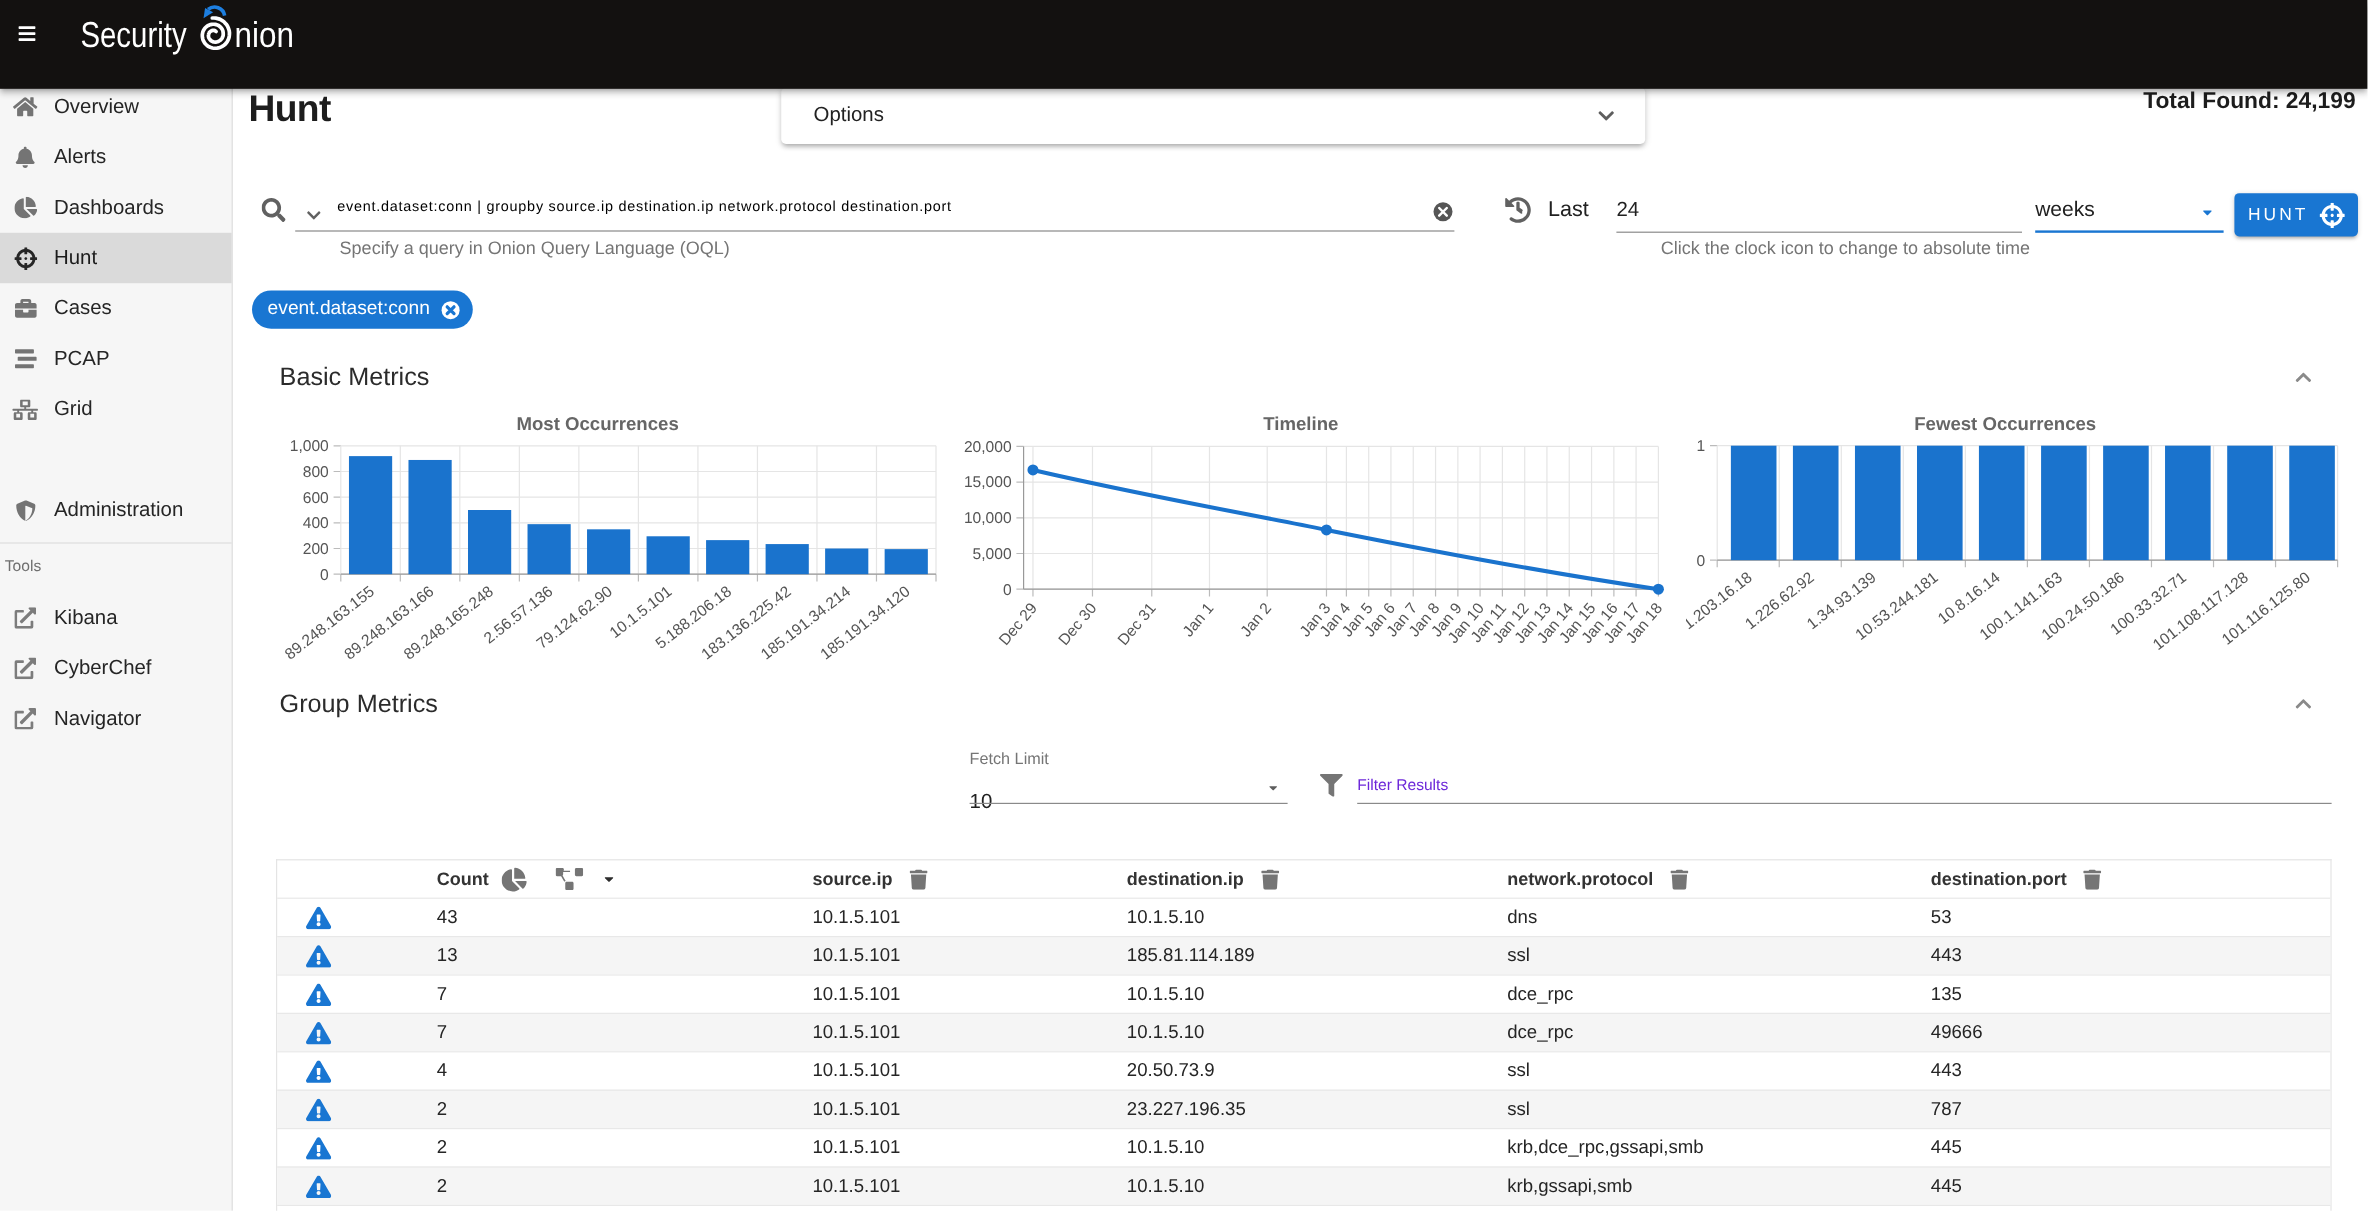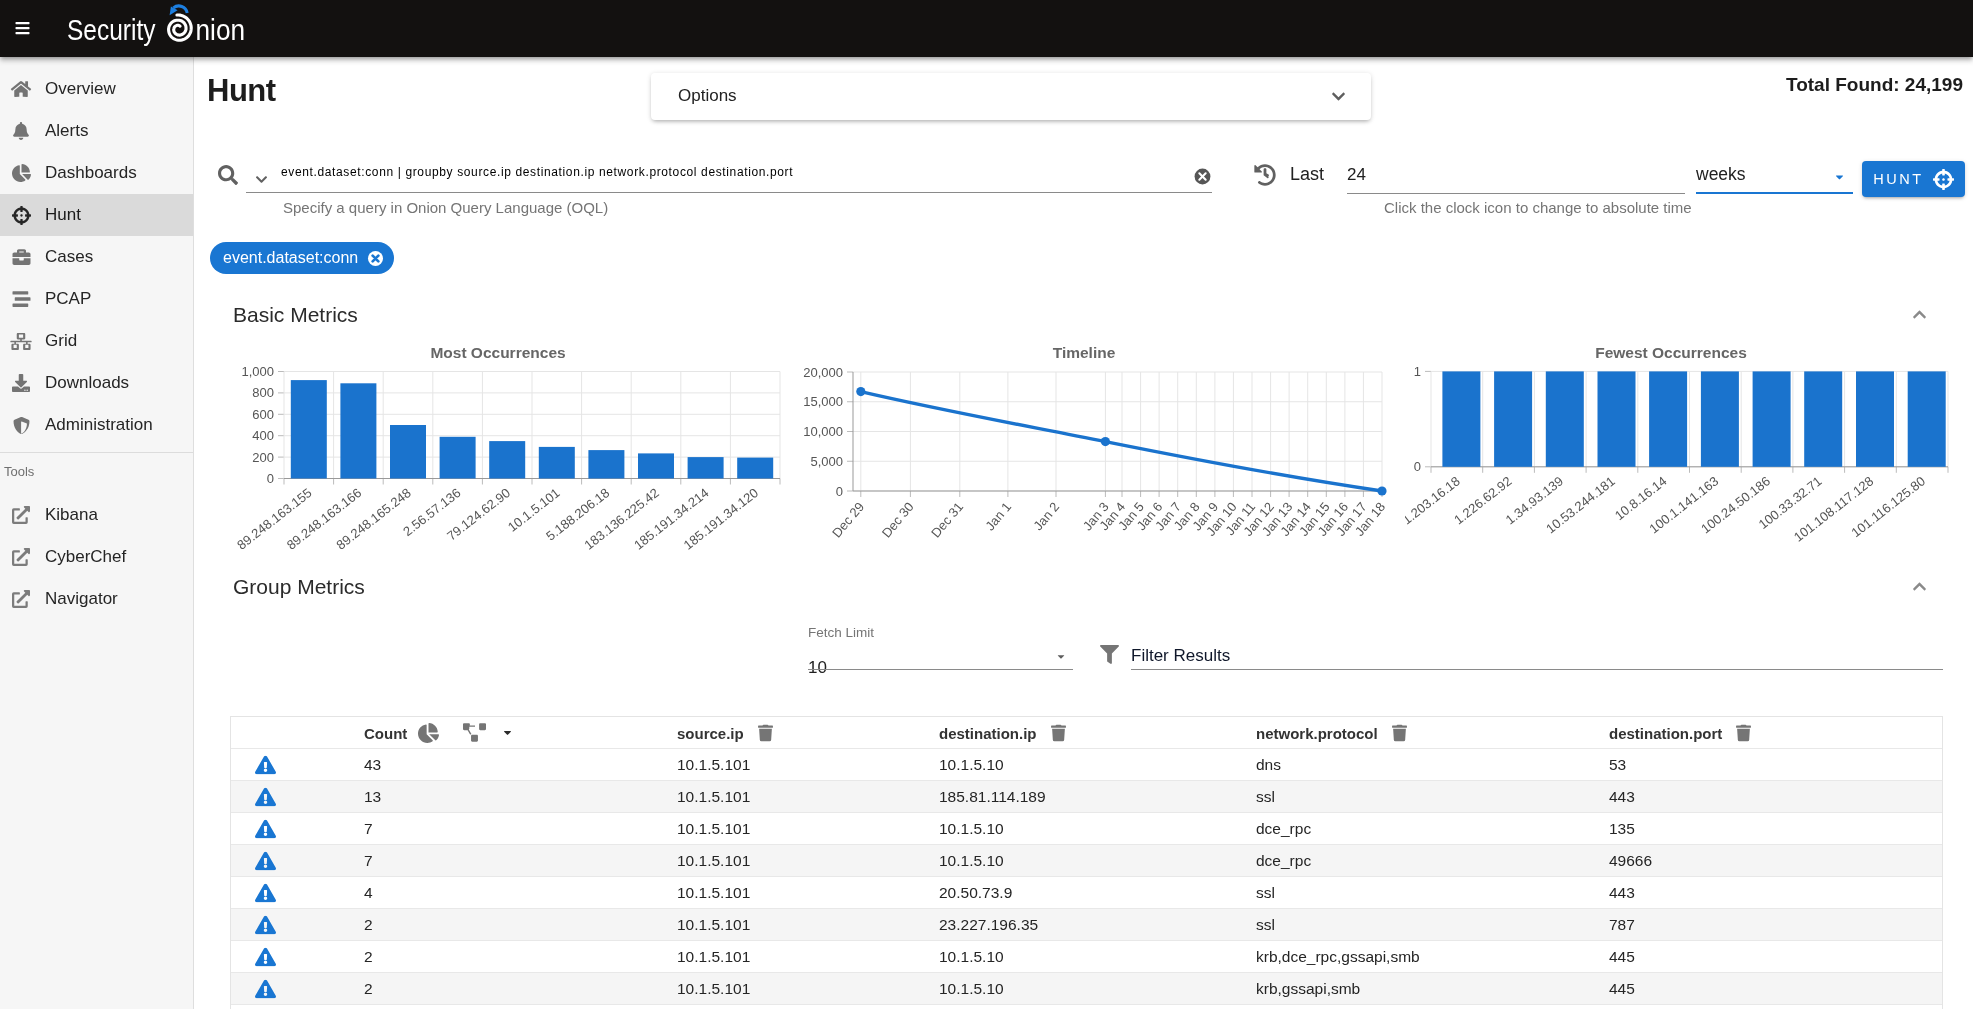--- a/index.html
+++ b/index.html
@@ -1,20 +1,20 @@
 <!DOCTYPE html>
 <html><head>
 <meta charset="utf-8">
 <style>
 * { margin:0; padding:0; box-sizing:border-box; }
 html,body { width:1973px; height:1009px; overflow:hidden; }
 body { font-family:"Liberation Sans",sans-serif; background:#fff; position:relative; color:#212121; }
 
 
-#appbar { position:absolute; top:0; left:0; width:1973px; height:57px; background:#131110; z-index:50;
+#appbar { position:absolute; top:0; left:0; width:1973px; height:74px; background:#131110; z-index:50;
   box-shadow:0 2px 4px -1px rgba(0,0,0,.3), 0 4px 5px 0 rgba(0,0,0,.18); }
 
 
 #sidebar { position:absolute; top:57px; left:0; width:194px; height:952px; background:#f6f6f6; border-right:1px solid #dedede; z-index:5; }
 .nav-item { position:absolute; left:0; width:193px; height:42px; }
 .nav-item .nicon { position:absolute; left:10px; top:50%; transform:translateY(-50%); width:22px; height:20px; display:flex; align-items:center; justify-content:center; }
 .nav-item .nlabel { position:absolute; left:45px; top:50%; transform:translateY(-50%); font-size:17px; color:#252525; }
 .nav-item.sel { background:#dadada; }
 .nav-item.sel .nlabel { color:#1b1b1b; }
 #nav-divider { position:absolute; left:0; top:395px; width:193px; border-top:1px solid #dcdcdc; }
@@ -153,28 +153,20 @@
       </span>
     <span class="nlabel">PCAP</span>
   </div>
   <div class="nav-item" style="top:263px">
     <span class="nicon">
         <svg class="icon" width="22" height="17" viewBox="0 0 640 512" fill="#747474">
           <use href="#p-network"></use>
         </svg>
       </span>
     <span class="nlabel">Grid</span>
-  </div>
-  <div class="nav-item" style="top:305px">
-    <span class="nicon">
-        <svg class="icon" width="18" height="18" viewBox="0 0 512 512" fill="#747474">
-          <use href="#p-download"></use>
-        </svg>
-      </span>
-    <span class="nlabel">Downloads</span>
   </div>
   <div class="nav-item" style="top:347px">
     <span class="nicon">
         <svg class="icon" width="17" height="19" viewBox="0 0 512 512" fill="#747474">
           <use href="#p-shield"></use>
         </svg>
       </span>
     <span class="nlabel">Administration</span>
   </div>
   <div id="nav-divider"></div>
@@ -476,21 +468,21 @@
 
   <div id="fetch-label">Fetch Limit</div>
   <div style="position:absolute;left:614px;top:589px;font-size:17px;margin-top:12px;">10</div>
   <div class="underline" style="left:614px;top:612px;width:265px;"></div>
   <svg class="icon" style="position:absolute;left:860px;top:594px" width="14" height="11" viewBox="0 0 320 512" fill="#5e5e5e">
       <use href="#p-caret"></use>
     </svg>
   <svg class="icon" style="position:absolute;left:906px;top:588px" width="19" height="19" viewBox="0 0 512 512" fill="#757575">
       <use href="#p-filter"></use>
     </svg>
-  <div style="position:absolute;left:937px;top:589px;font-size:17px;color:#0f172a;">Filter Results</div>
+  <div style="position:absolute;left:937px;top:589px;font-size:13px;color:#6d28d9;">Filter Results</div>
   <div class="underline" style="left:937px;top:612px;width:812px;"></div>
 
   <div id="gtable">
     <div class="trow head">
       <span class="c-count" style="display:flex;align-items:center;">Count
         <svg class="icon" style="margin-left:11px" width="21" height="21" viewBox="0 0 544 512" fill="#757575">
             <use href="#p-pie"></use>
           </svg>
         <svg class="icon" style="margin-left:24px" width="23" height="20" viewBox="0 0 640 512" fill="#757575">
             <use href="#p-project"></use>

